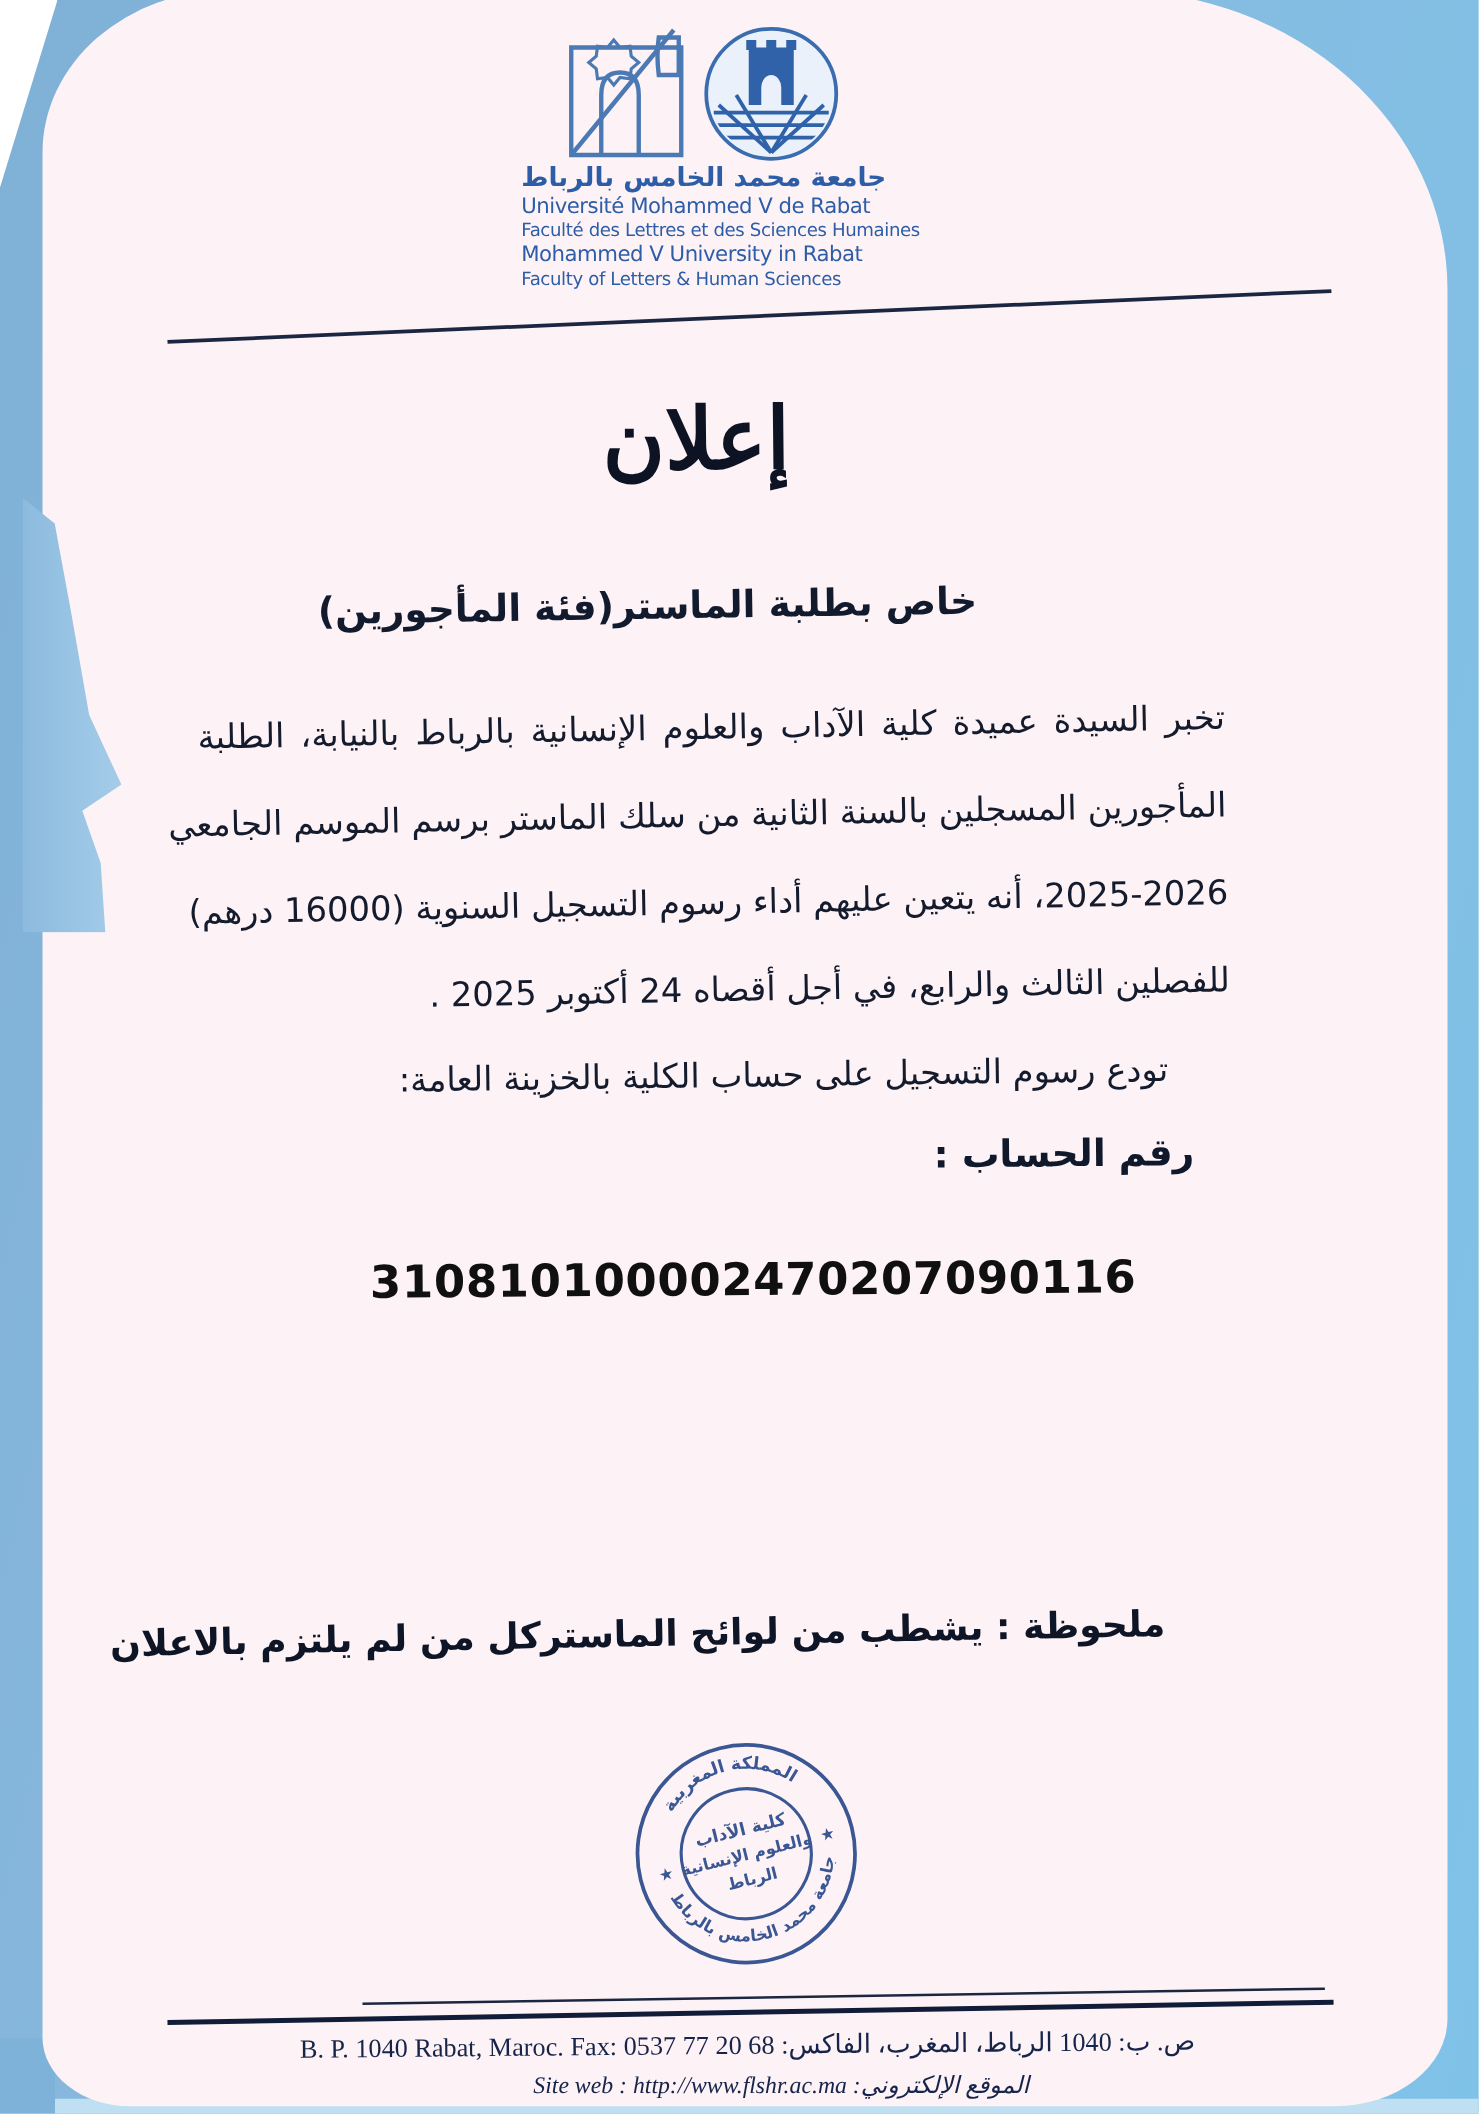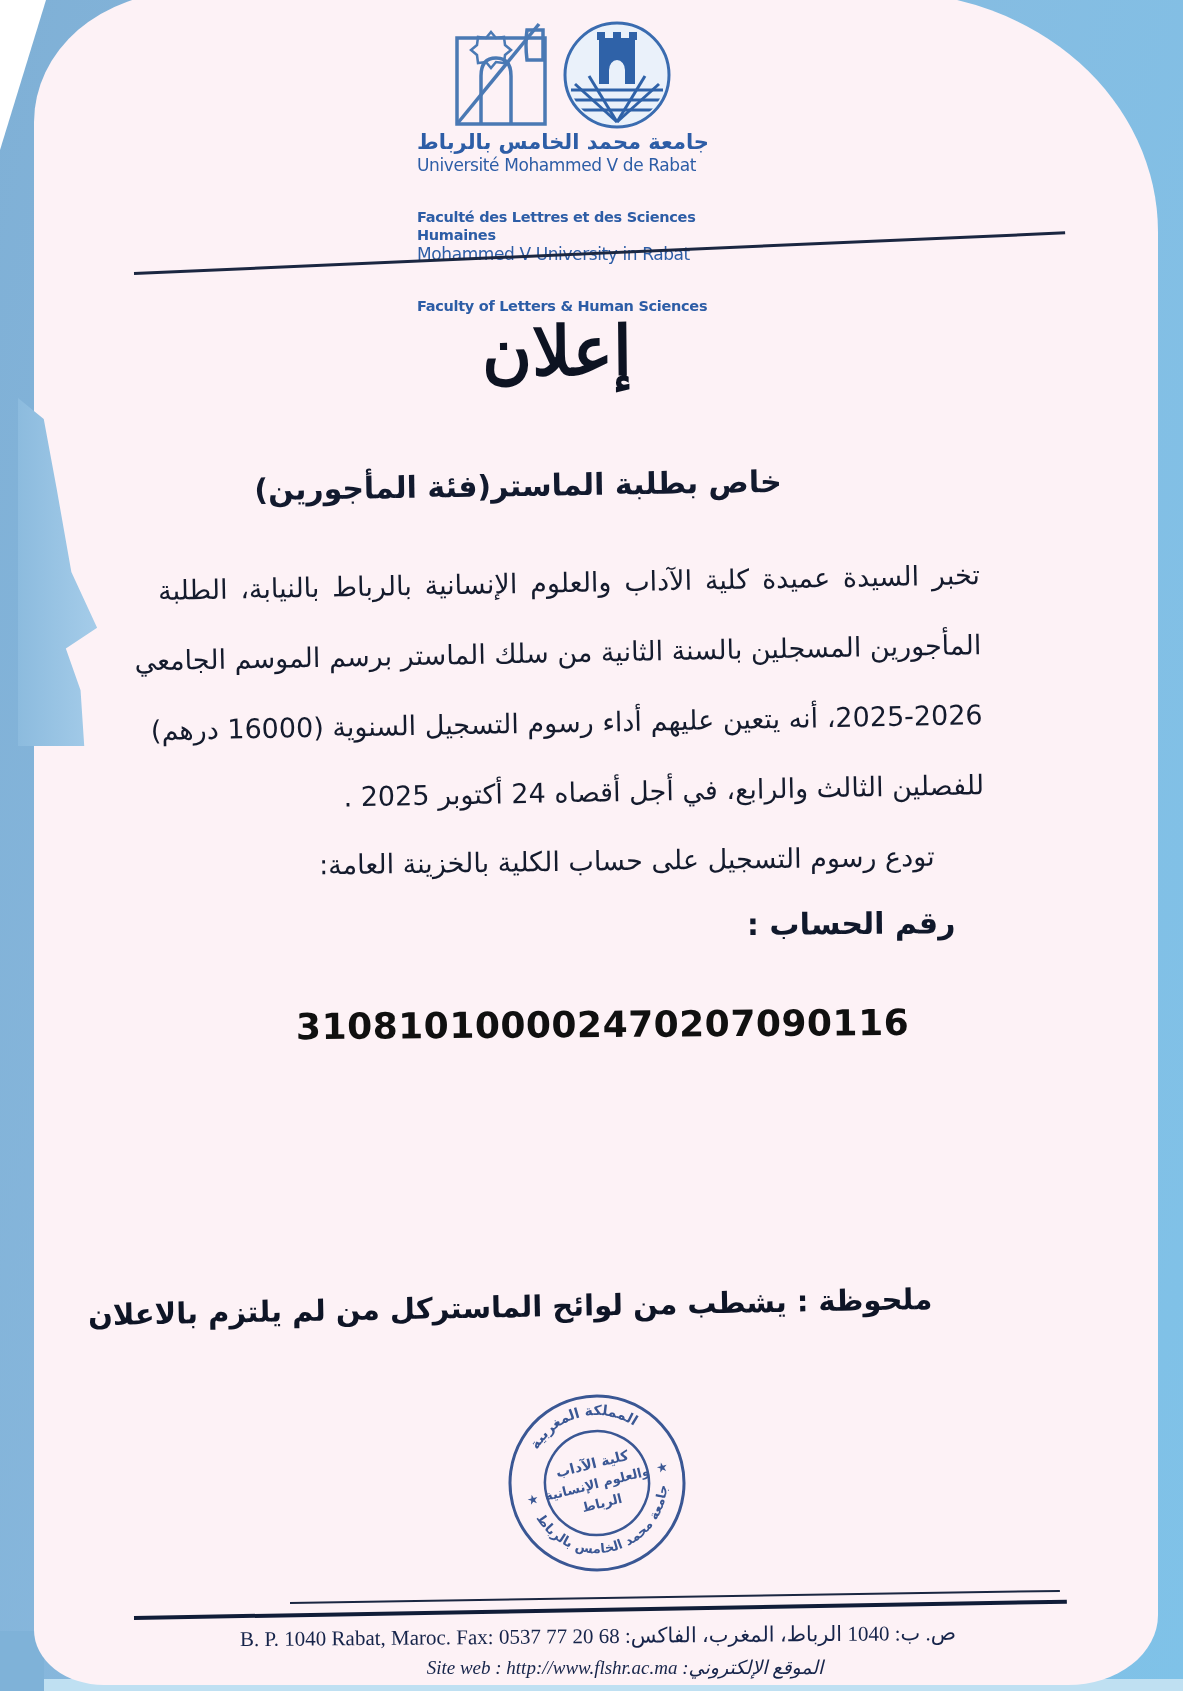--- a/index.html
+++ b/index.html
@@ -27,21 +27,21 @@
     background:linear-gradient(90deg,#8cbbde, #a9cfeb);
     clip-path:polygon(0 0, 28% 6%, 42% 26%, 58% 50%, 86% 66%, 52% 72%, 68% 84%, 72% 100%, 0 100%);
   }
   .content { position:absolute; inset:0; z-index:5; color:#14213c; }
 
   
   .letterhead { position:absolute; left:417px; top:18px; width:340px; color:#2d5da6; }
   .logo { display:block; margin-left:30px; }
   .lh-ar { font-weight:bold; font-size:21px; line-height:25px; direction:rtl; text-align:left; letter-spacing:0; }
   .lh-lat1 { font-weight:normal; font-size:17px; line-height:21px; letter-spacing:-0.4px; }
-  .lh-lat2 { font-weight:bold; font-size:14.5px; line-height:18px; letter-spacing:-0.3px;margin-top:32px; }
+  .lh-lat2 { font-weight:normal; font-size:14.5px; line-height:18px; letter-spacing:-0.3px; }
 
   .rule-top { position:absolute; left:134px; top:272px; width:932px; height:3px; background:#1b2741;
     transform:rotate(-2.5deg); transform-origin:left center; }
 
   .doc-title { position:absolute; left:0; top:312px; width:1114px; text-align:center;
     font-family:"Liberation Serif", serif; font-size:68px; font-weight:bold; color:#0d1322;
     direction:rtl; transform:rotate(-0.6deg); }
   .doc-subtitle { position:absolute; left:0; top:468px; width:1036px; text-align:center;
     font-size:30px; font-weight:bold; color:#121a2e; direction:rtl; transform:rotate(-0.9deg); }
 

